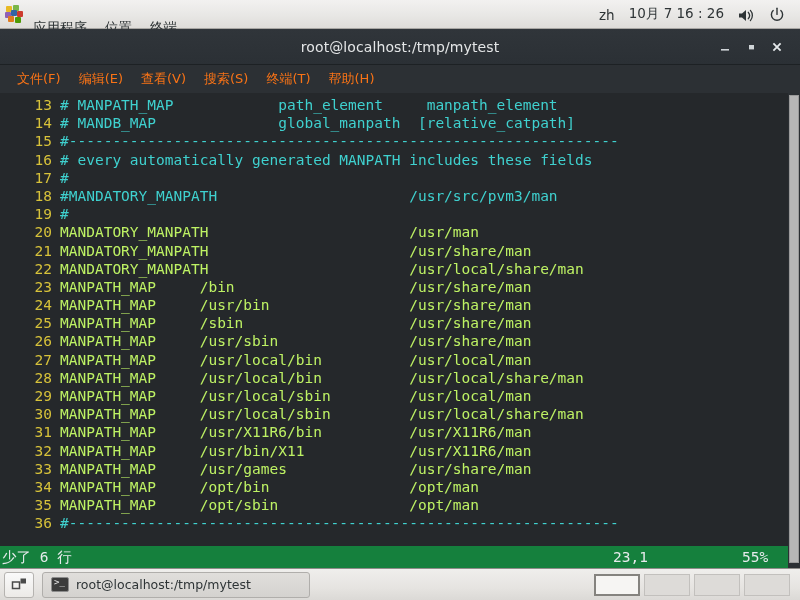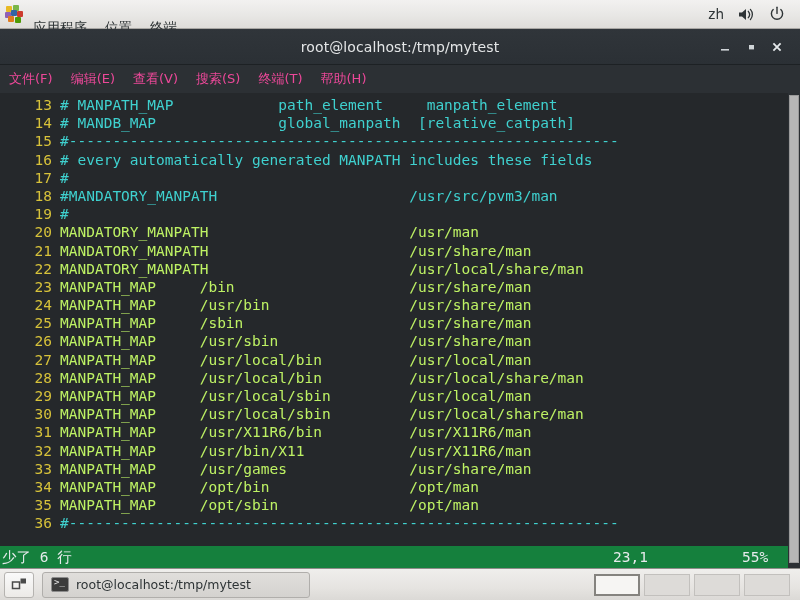--- a/index.html
+++ b/index.html
@@ -59,22 +59,22 @@
   }
   #win-buttons { margin-left:auto; display:flex; align-items:center; padding-right:10px; z-index:2; }
   .win-btn {
     width: 26px; height: 26px; display:flex; align-items:center; justify-content:center;
     color:#d3d7da;
   }
 
   #menubar {
     height: 27px; width:100%;
     background:#2c3034;
-    display:flex; align-items:center; 
-    font-size: 13px; color: #ec4899;
+    display:flex; align-items:center; padding-left: 8px;
+    font-size: 13px; color: #f97316;
     border-bottom: 1px solid #2c3034;
   }
   .menu-item { padding: 0 9px; height: 23px; line-height: 23px; }
 
   
   #terminal {
     position:absolute; left:0; top:64px; width:800px; height:475px;
     background:#25282b; overflow:hidden;
   }
   #term-inner {
@@ -161,20 +161,21 @@
       <i></i>
       <i></i>
       <i></i>
   </div>
   <div class="panel-menu">应用程序</div>
   <div class="panel-menu">位置</div>
   <div class="panel-menu">终端</div>
 
   <div id="panel-right">
     <div class="pr-item">zh</div>
+    <div class="pr-item">10月 7  16 : 26</div>
     <div class="pr-item">
       <svg class="glyph-svg" width="17" height="15" viewBox="0 0 17 15">
         <path d="M1 5.5h3L8 2v11L4 9.5H1z" fill="#2e3436"></path>
         <path d="M10.3 4.3a5 5 0 0 1 0 6.4" stroke="#2e3436" stroke-width="1.3" fill="none" stroke-linecap="round"></path>
         <path d="M12.4 2.4a7.6 7.6 0 0 1 0 10.2" stroke="#2e3436" stroke-width="1.3" fill="none" stroke-linecap="round"></path>
       </svg>
     </div>
     <div class="pr-item">
       <svg class="glyph-svg" width="16" height="16" viewBox="0 0 16 16">
         <path d="M4.2 3.6a5.6 5.6 0 1 0 7.6 0" stroke="#2e3436" stroke-width="1.4" fill="none" stroke-linecap="round"></path>

